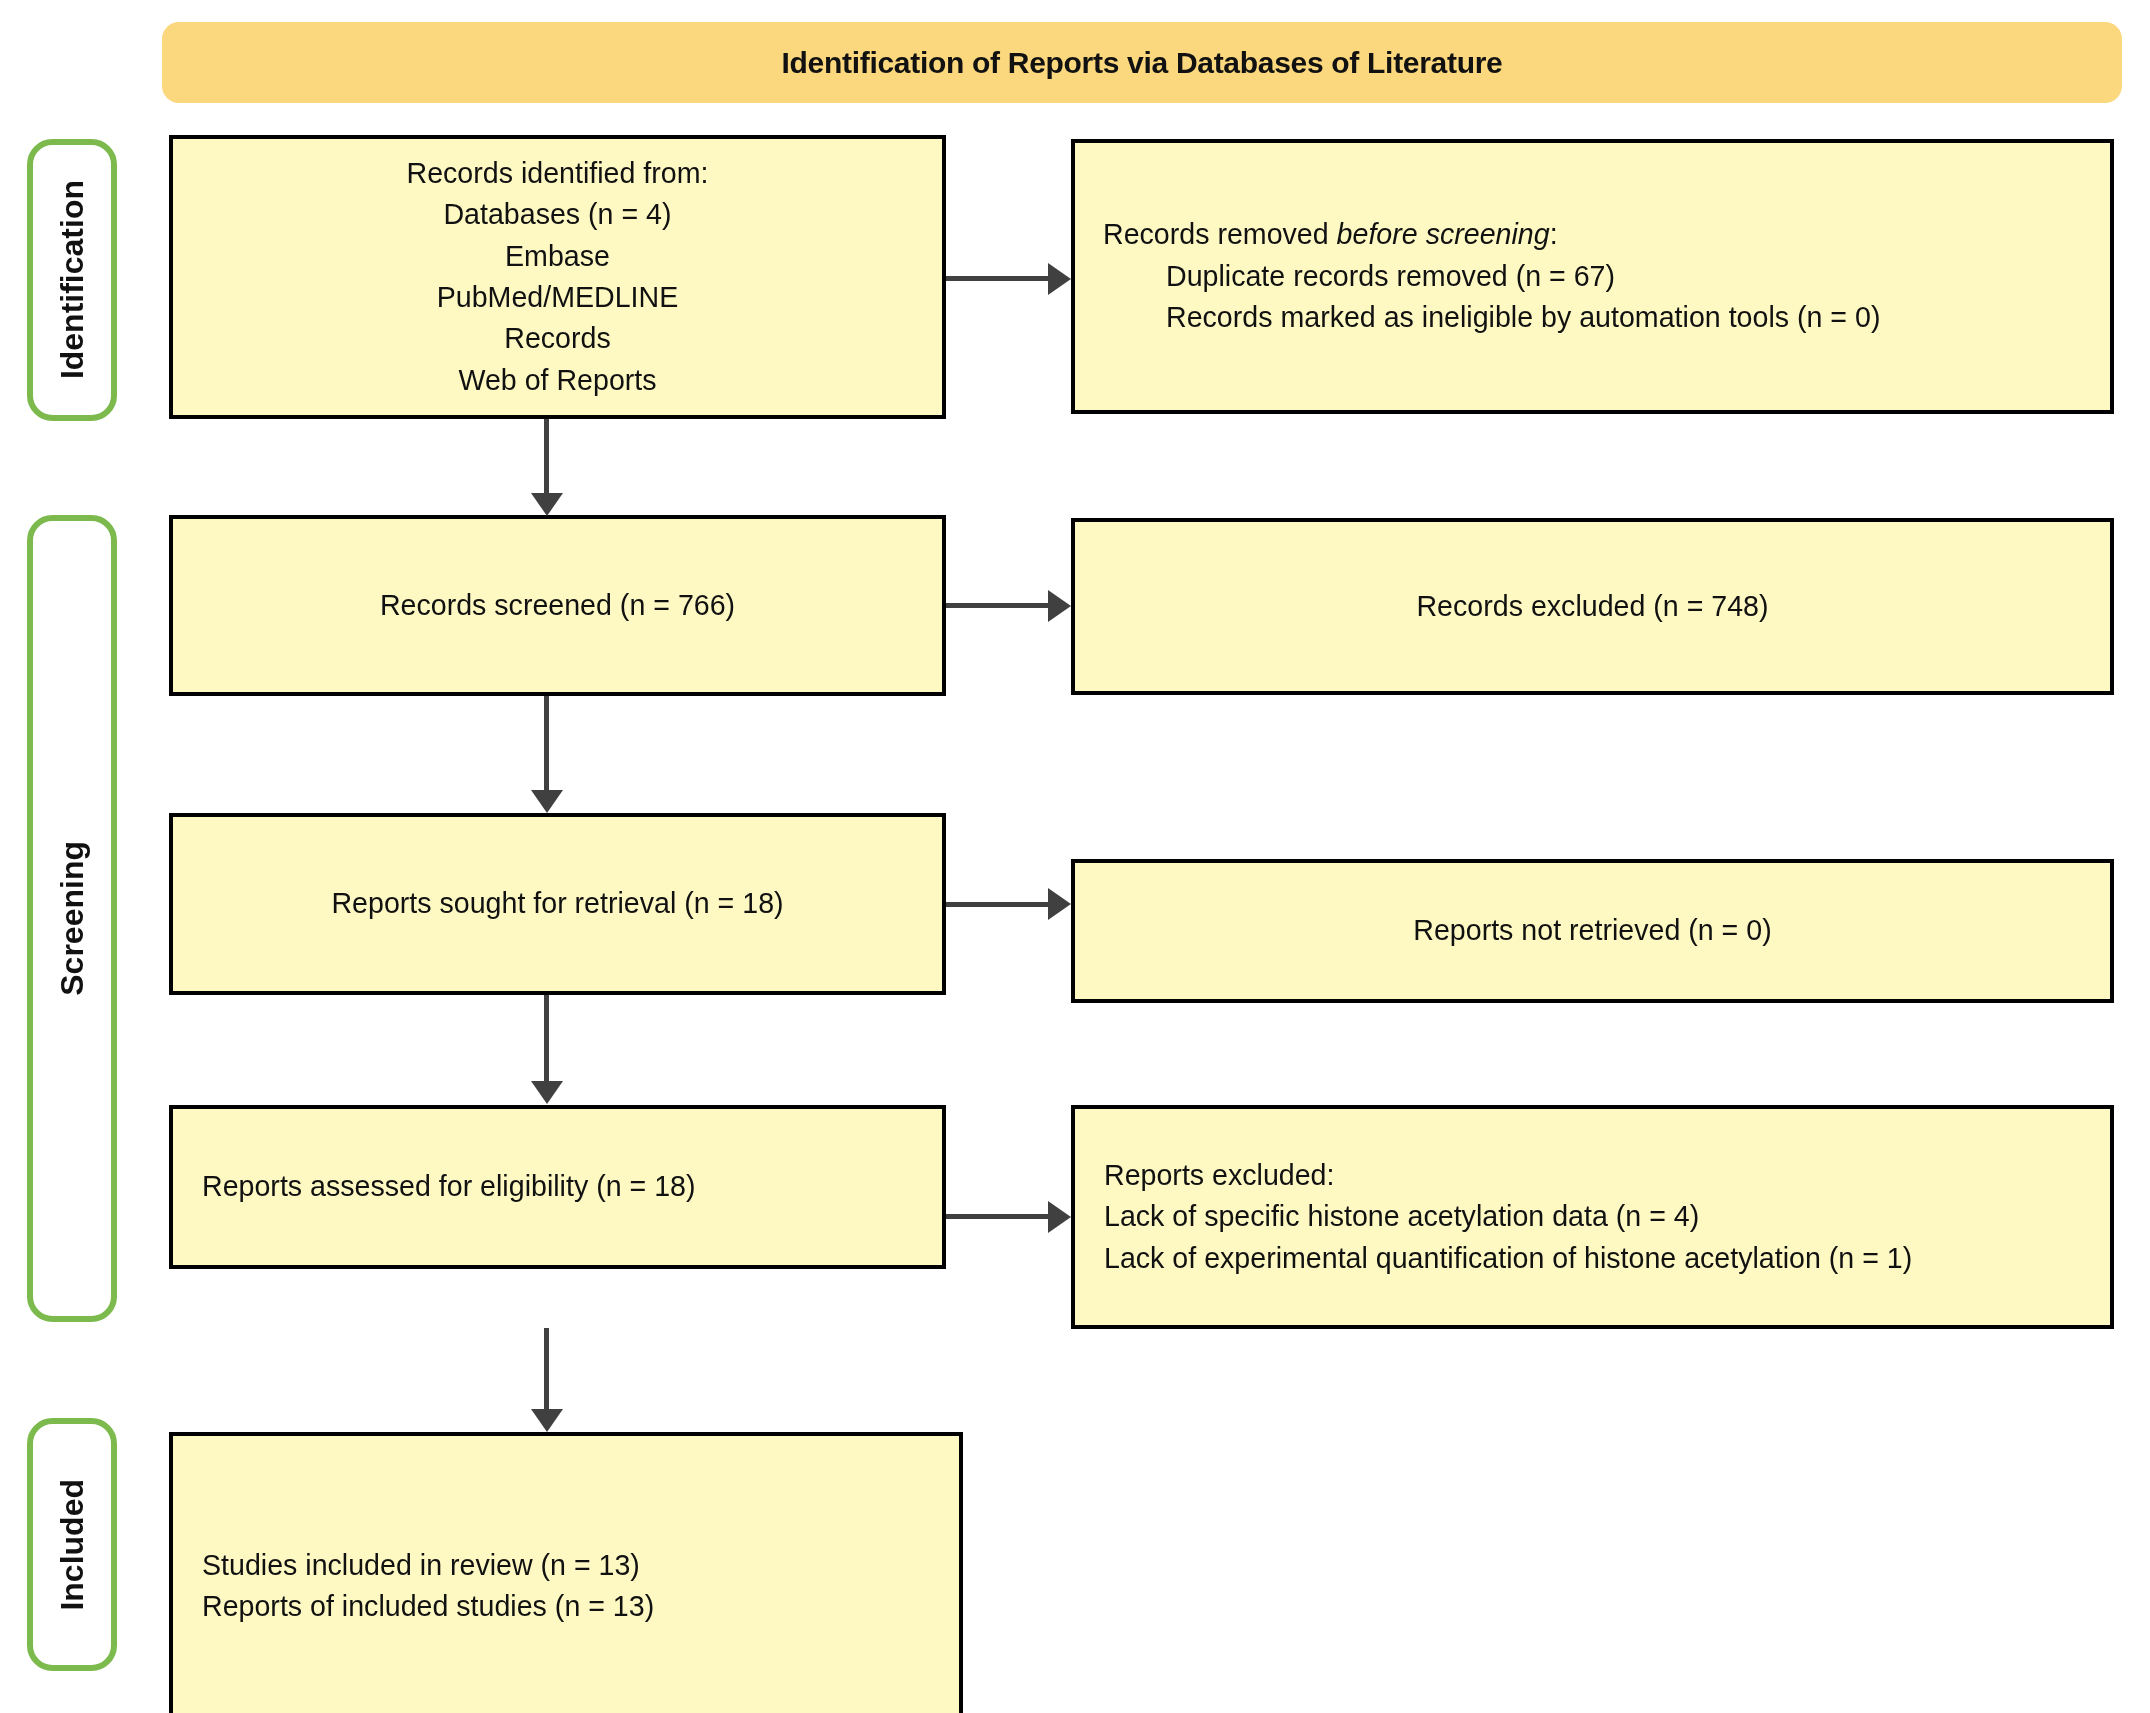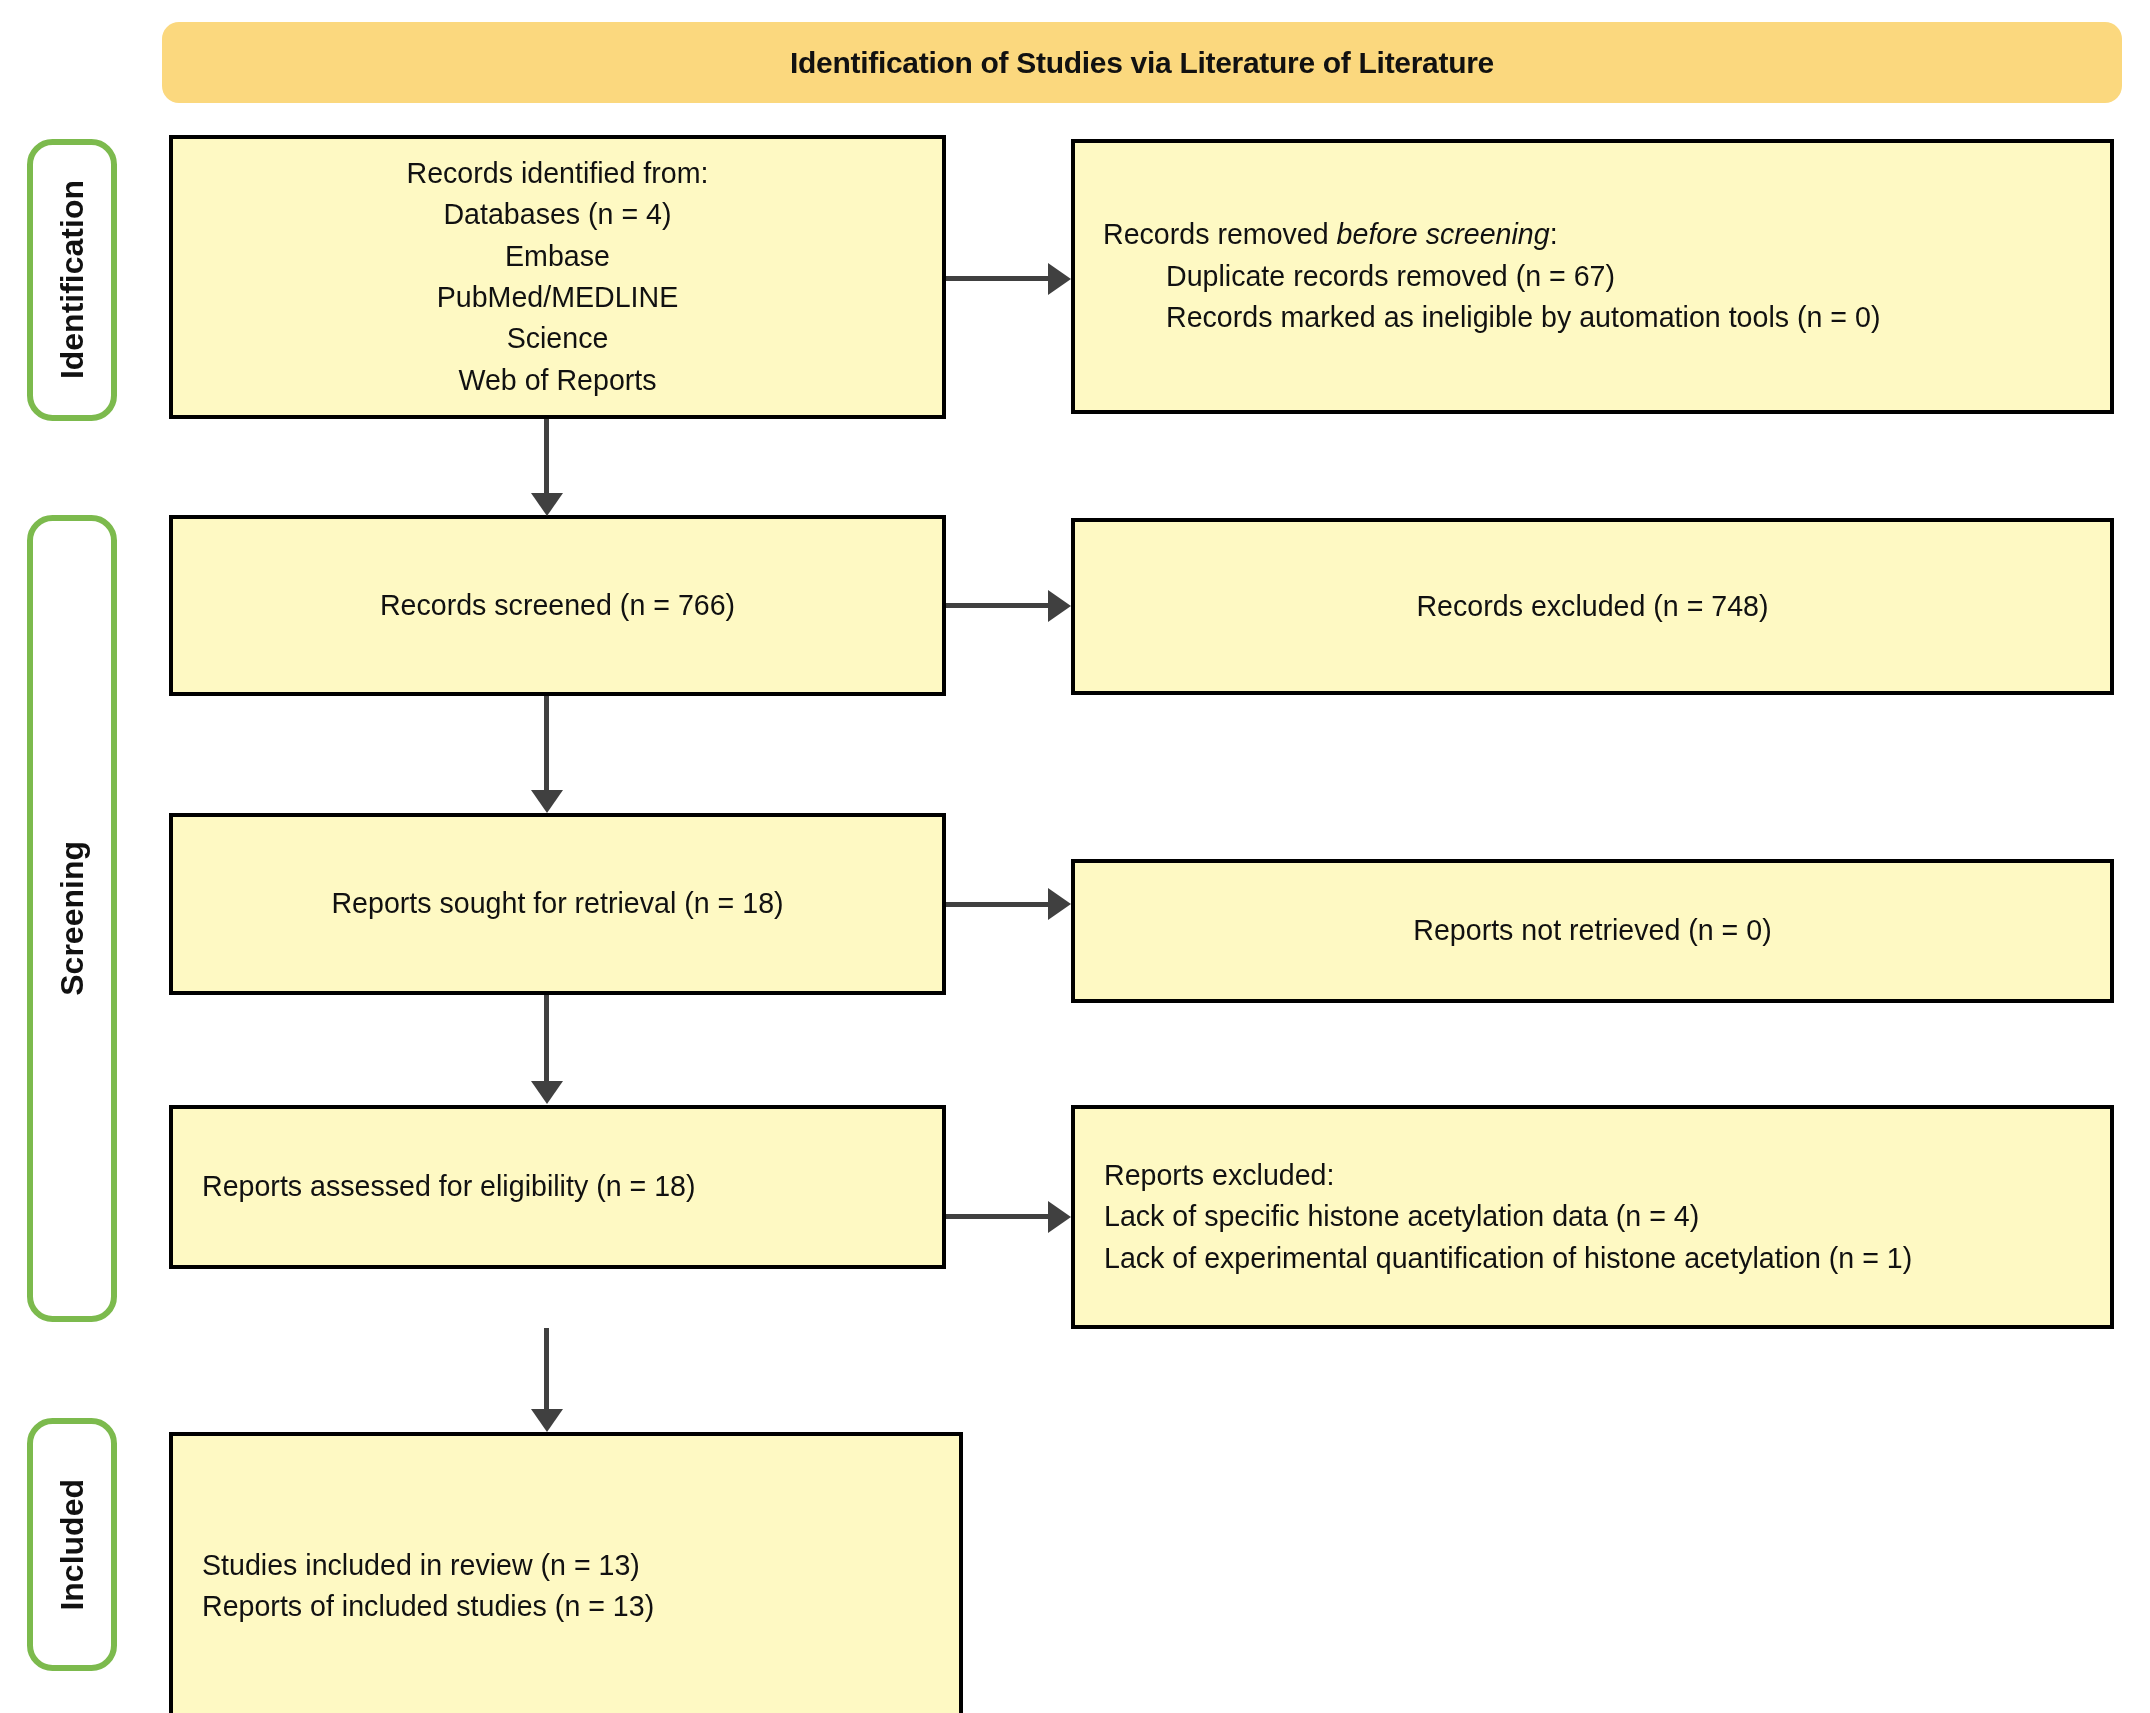--- a/index.html
+++ b/index.html
@@ -87,39 +87,39 @@
     border-left:16px solid transparent;
     border-right:16px solid transparent;
   }
 </style>
 </head>
 <body>
 
 <div class="canvas">
 
   <div class="banner">
-    <div class="banner-title">Identification of Studies via Literature of Literature</div>
+    <div class="banner-title">Identification of Reports via Databases of Literature</div>
   </div>
 
   <div class="stage stage-identification">
     <span class="stage-label">Identification</span>
   </div>
   <div class="stage stage-screening">
     <span class="stage-label">Screening</span>
   </div>
   <div class="stage stage-included">
     <span class="stage-label">Included</span>
   </div>
 
   <div class="fbox center-text box-identified">
     <div>Records identified from:</div>
     <div>Databases (n = 4)</div>
     <div>Embase</div>
     <div>PubMed/MEDLINE</div>
-    <div>Science</div>
+    <div>Records</div>
     <div>Web of Reports</div>
   </div>
 
   <div class="fbox left-text box-removed">
     <div>
       <span>Records removed </span><span class="it">before screening</span><span>:</span>
     </div>
     <div class="indent">Duplicate records removed (n = 67)</div>
     <div class="indent">Records marked as ineligible by automation tools (n = 0)</div>
   </div>

